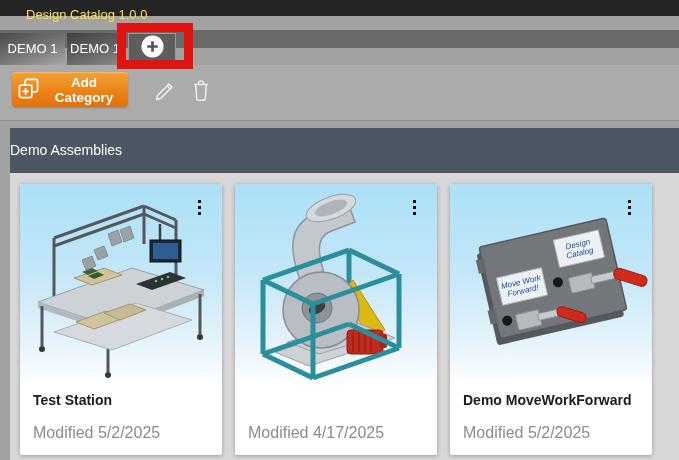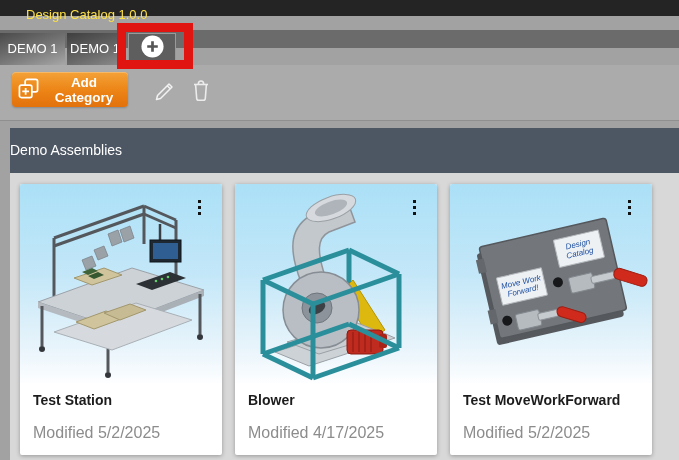--- a/index.html
+++ b/index.html
@@ -224,21 +224,20 @@
           </g>
         </svg>
         <div class="kebab">
           <span class="kebab-icon">
               <i></i>
               <i></i>
               <i></i>
             </span>
         </div>
       </div>
-      <div class="card-title">Blower</div>
       <div class="card-modified">Modified 4/17/2025</div>
     </div>
 
     <div class="card">
       <div class="card-img">
         <svg class="illus" viewBox="0 0 202 199">
           <g transform="rotate(-13 100 95)">
             <rect x="34" y="54" width="130" height="94" rx="3" fill="#55595d"></rect>
             <rect x="38" y="48" width="130" height="94" rx="3" fill="#73777c" stroke="#54585c" stroke-width="1.5"></rect>
             <rect x="32" y="60" width="8" height="14" fill="#64686c"></rect>
@@ -264,20 +263,20 @@
           </g>
         </svg>
         <div class="kebab">
           <span class="kebab-icon">
               <i></i>
               <i></i>
               <i></i>
             </span>
         </div>
       </div>
-      <div class="card-title">Test MoveWorkForward</div>
+      <div class="card-title">Demo MoveWorkForward</div>
       <div class="card-modified">Modified 5/2/2025</div>
     </div>
 
   </div>
 </div>
 
 <div class="annotation"></div>
 
 </body></html>

